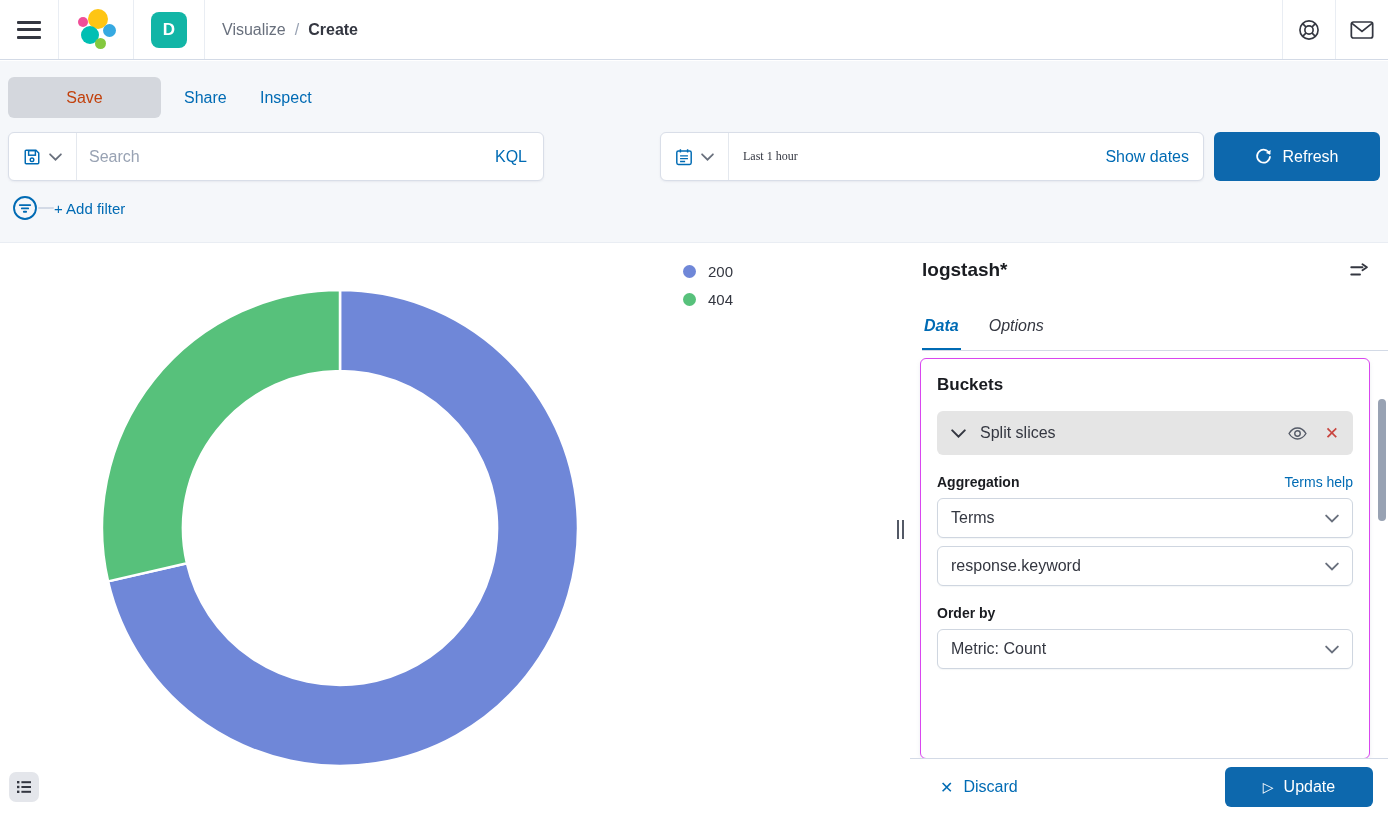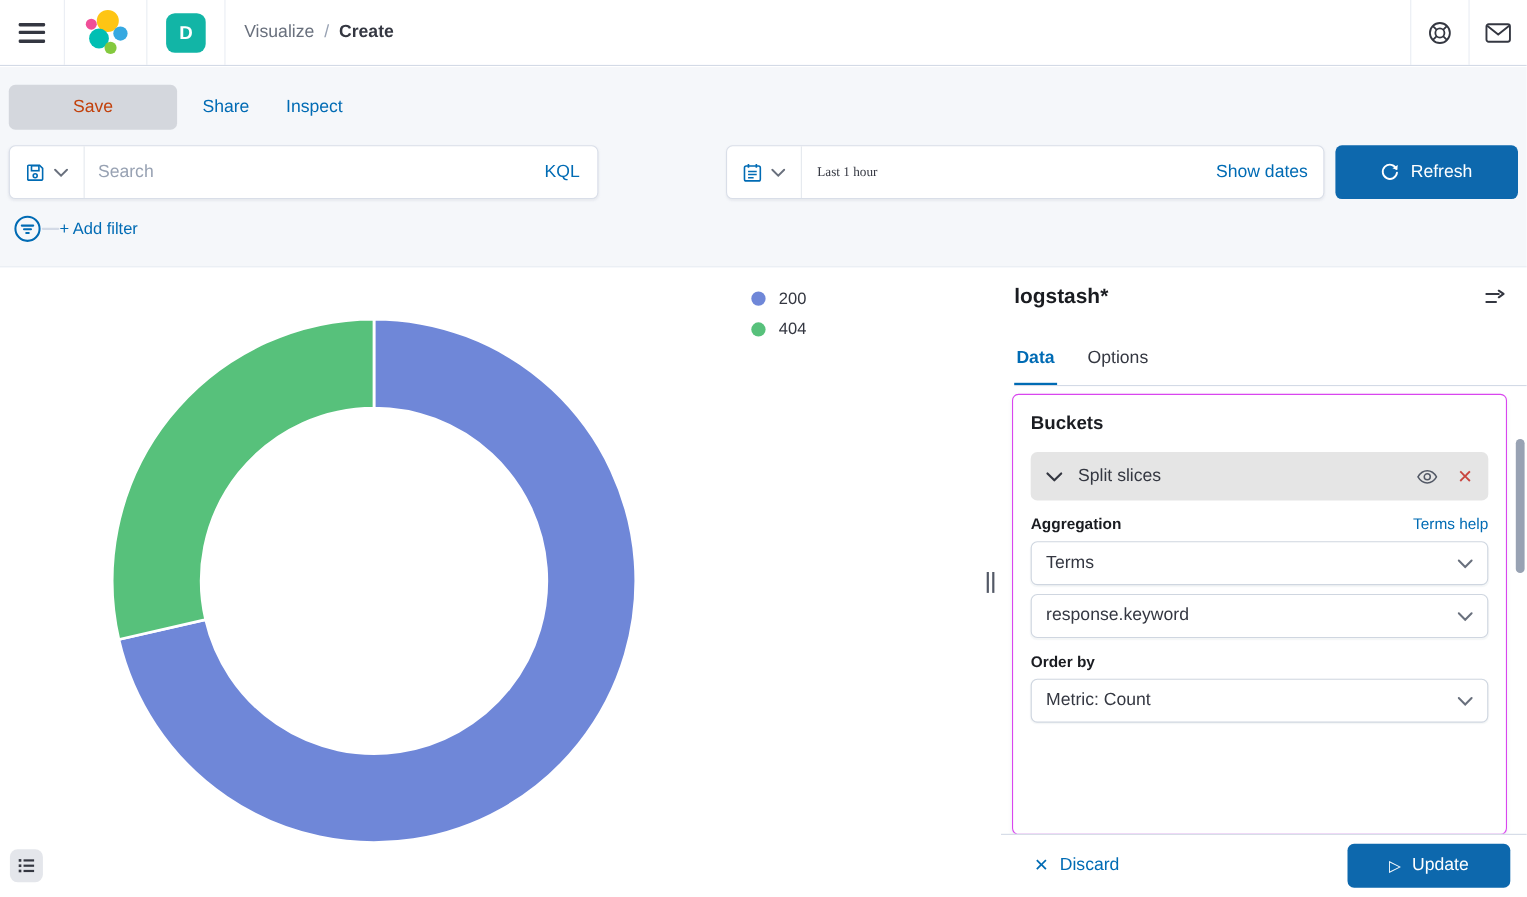--- a/index.html
+++ b/index.html
@@ -66,32 +66,32 @@
              align-items:center; justify-content:center; cursor:col-resize; }
   .resizer-grip { display:flex; gap:3px; }
   .resizer-grip i { display:block; width:2px; height:19px; background:#535966; }
 
   
   .panel { position:absolute; left:910px; top:243px; right:0; bottom:0; background:#fff; }
   .panel-title { position:absolute; left:12px; top:16px; font-size:19px; font-weight:700; color:#1a1c21; }
   .collapse-btn { position:absolute; right:16px; top:18px; background:none; border:none; cursor:pointer; padding:2px; }
   .tabs { position:absolute; left:12px; top:66px; right:0; height:42px; border-bottom:1px solid #d3dae6;
           display:flex; gap:26px; }
-  .tab { font-size:16px; padding:8px 2px 12px; cursor:pointer; color:#343741; }
+  .tab { font-size:16px; padding:8px 2px 12px; cursor:pointer; color:#343741;font-style:italic; }
   .tab.active { color:#006BB4; font-weight:600; border-bottom:2px solid #006BB4; }
 
   .card { position:absolute; left:10px; top:115px; width:450px; height:401px; background:#fff;
           border:1px solid #d946ef; border-radius:6px; box-shadow:0 2px 4px rgba(152,162,179,.18);
           padding:16px; }
   .card-title { font-size:17px; font-weight:700; color:#1a1c21; margin:0 0 16px 0; }
   .bucket-box { height:44px; background:#e5e5e5; border-radius:6px; display:flex; align-items:center; padding:0 14px; }
   .bucket-label { font-size:16px; color:#343741; margin-left:14px; flex:1; cursor:pointer; }
   .icon-btn { background:none; border:none; padding:0; cursor:pointer; display:flex; align-items:center; }
   .x-icon { color:#c9453f; font-size:17px; line-height:1; margin-left:18px; }
-  .fieldrow { display:flex; justify-content:space-between; align-items:baseline; margin-top:13px; }
+  .fieldrow { display:flex; justify-content:space-between; align-items:baseline; margin-top:19px; }
   .flabel { font-size:14px; font-weight:700; color:#1a1c21; }
   .fhelp { font-size:14px; color:#006BB4; cursor:pointer; }
   .select { margin-top:8px; height:40px; border:1px solid #cfd6e0; border-radius:6px; background:#fff;
             display:flex; align-items:center; justify-content:space-between; padding:0 13px; cursor:pointer;
             box-shadow:0 1px 1px rgba(152,162,179,.1); }
   .select span { font-size:16px; color:#343741; }
 
   .panel-footer { position:absolute; left:0; right:0; bottom:0; height:57px; background:#fff;
             border-top:1px solid #d3dae6; display:flex; align-items:center; padding:0 15px 0 24px; z-index:5; }
   .discard { display:flex; align-items:center; gap:10px; color:#006BB4; font-size:16px; background:none;

